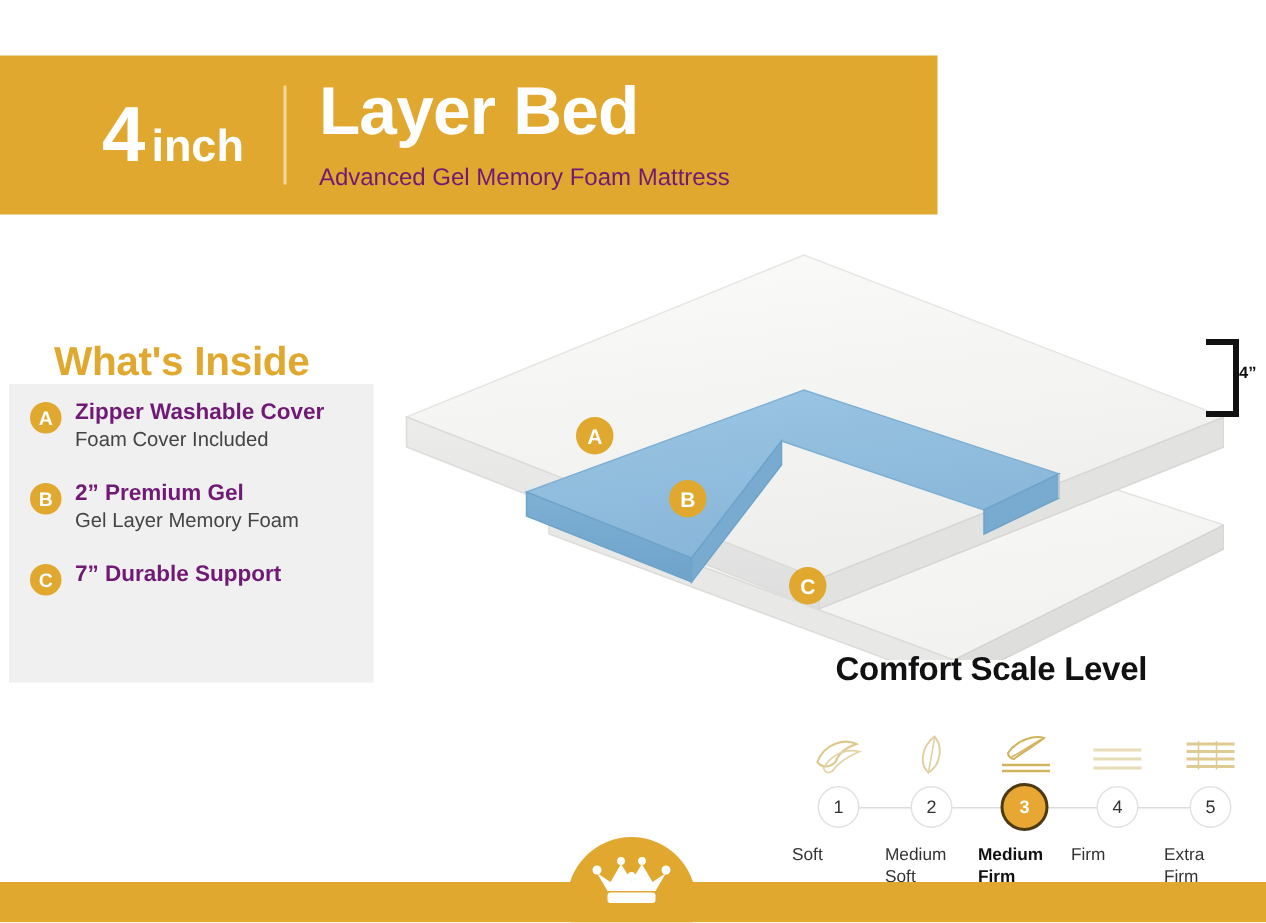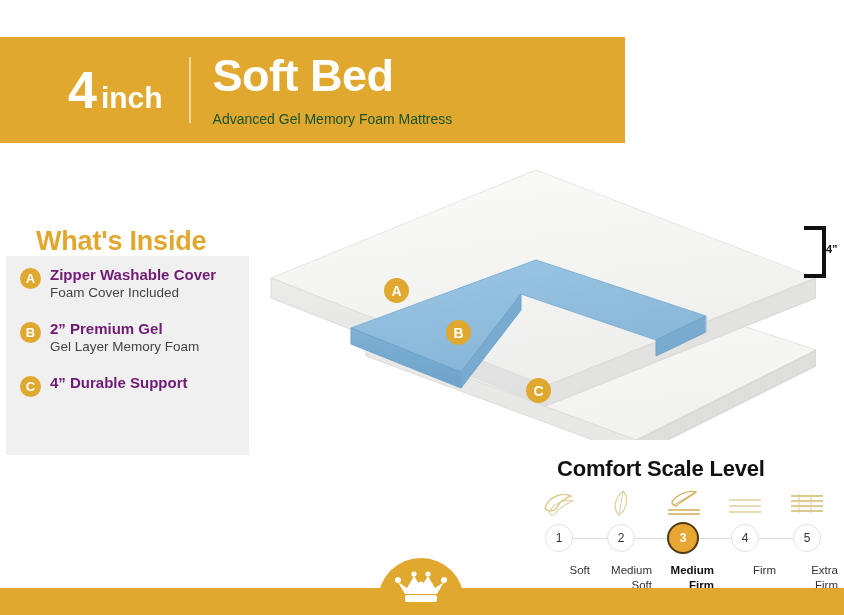--- a/index.html
+++ b/index.html
@@ -61,22 +61,22 @@
     justify-content: center;
   }
   .header-title {
     color: #ffffff;
     font-size: 45px;
     font-weight: bold;
     line-height: 1.02;
     letter-spacing: -0.5px;
   }
   .header-subtitle {
-    color: #14532d;
-    font-size: 14px;
+    color: #701a75;
+    font-size: 16px;
     line-height: 1.2;
     margin-top: 12px;
   }
 
   
   .whats-inside-title {
     position: absolute;
     left: 36px;
     top: 226px;
     font-size: 27px;
@@ -174,21 +174,21 @@
     top: 243px;
     font-size: 11px;
     font-weight: bold;
     color: #111111;
   }
 
   
   .comfort-title {
     position: absolute;
     left: 557px;
-    top: 456px;
+    top: 433px;
     font-size: 22px;
     font-weight: bold;
     color: #111111;
     letter-spacing: -0.2px;
   }
   .scale-wrap {
     position: absolute;
     left: 528px;
     top: 484px;
     width: 310px;
@@ -248,21 +248,21 @@
     width: 28px;
     height: 28px;
   }
   .scale-labels {
     display: flex;
     justify-content: space-between;
     margin-top: 9px;
   }
   .scale-label-cell {
     width: 62px;
-    text-align: right;
+    text-align: left;
     font-size: 11.5px;
     color: #333333;
     line-height: 1.28;
   }
   .scale-label-cell.active {
     font-weight: bold;
     color: #111111;
   }
 
   
@@ -296,21 +296,21 @@
 
 <div id="page">
 
   <div class="header-banner">
     <div class="header-inner">
       <div class="header-size">
         <span class="num">4</span><span class="unit">inch</span>
       </div>
       <div class="header-divider"></div>
       <div class="header-titles">
-        <div class="header-title">Soft Bed</div>
+        <div class="header-title">Layer Bed</div>
         <div class="header-subtitle">Advanced Gel Memory Foam Mattress</div>
       </div>
     </div>
   </div>
 
   <div class="whats-inside-title">What's Inside</div>
   <div class="inside-panel">
     <div class="inside-list">
 
       <div class="inside-item">
@@ -325,21 +325,21 @@
         <div class="badge">B</div>
         <div class="inside-text">
           <div class="inside-head">2” Premium Gel</div>
           <div class="inside-sub">Gel Layer Memory Foam</div>
         </div>
       </div>
 
       <div class="inside-item">
         <div class="badge">C</div>
         <div class="inside-text">
-          <div class="inside-head">4” Durable Support</div>
+          <div class="inside-head">7” Durable Support</div>
         </div>
       </div>
 
     </div>
   </div>
 
   <div class="mattress-wrap">
     <svg class="mattress-svg" width="580" height="280" viewBox="0 0 580 280">
       <defs>
         <linearGradient id="topCover" x1="0" y1="0" x2="0.3" y2="1">

